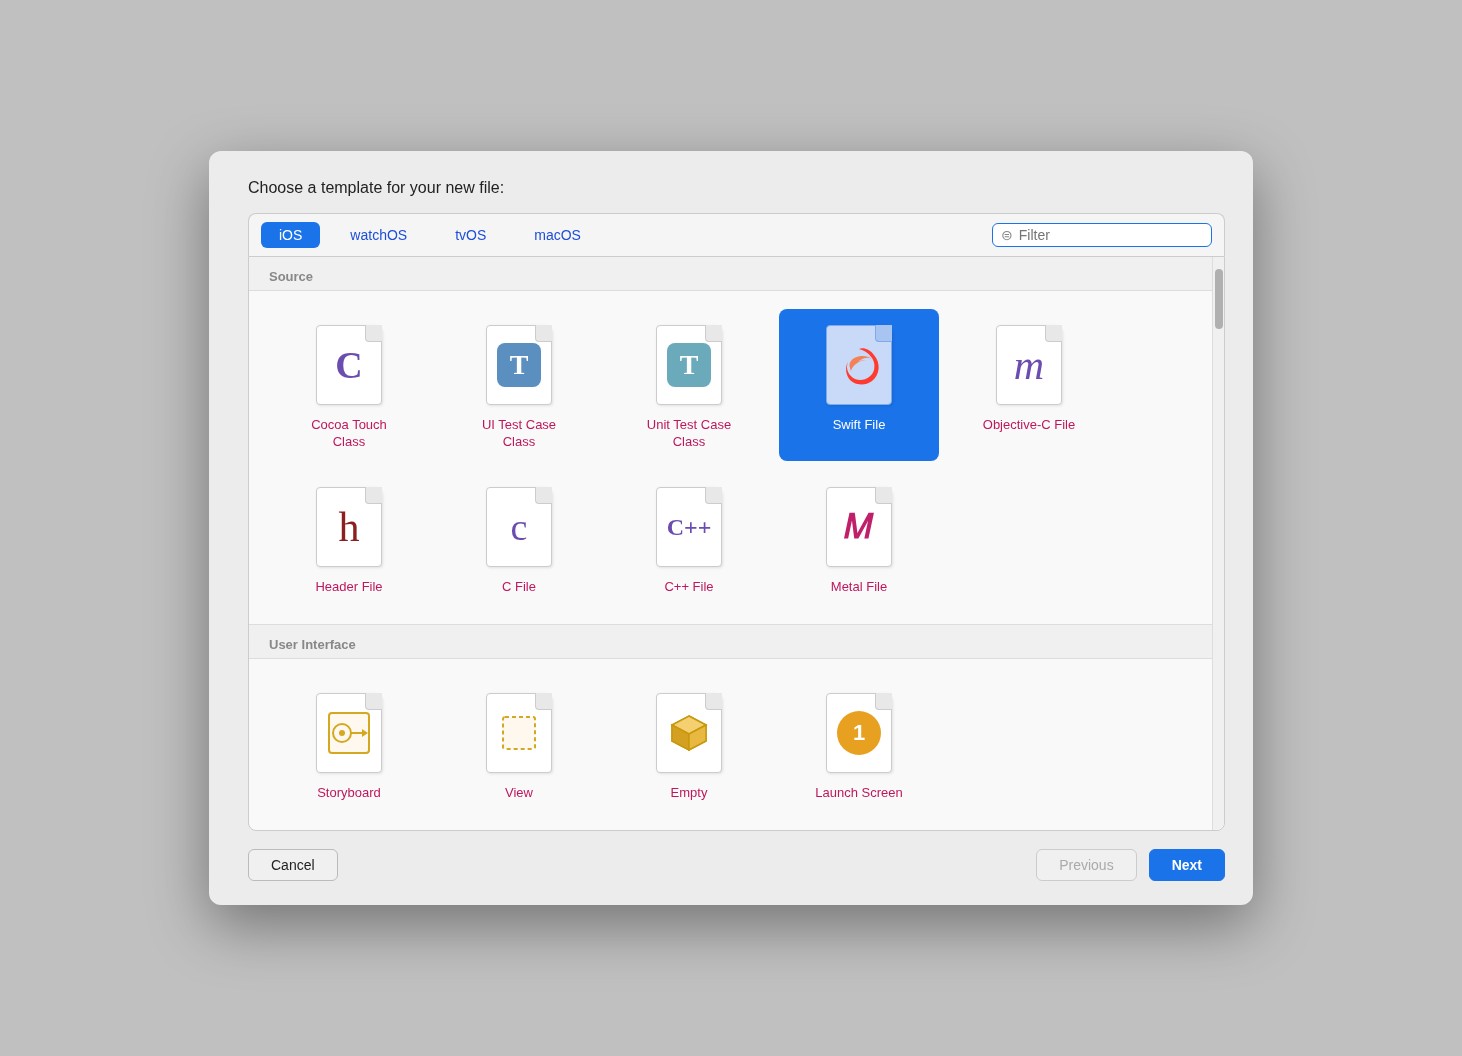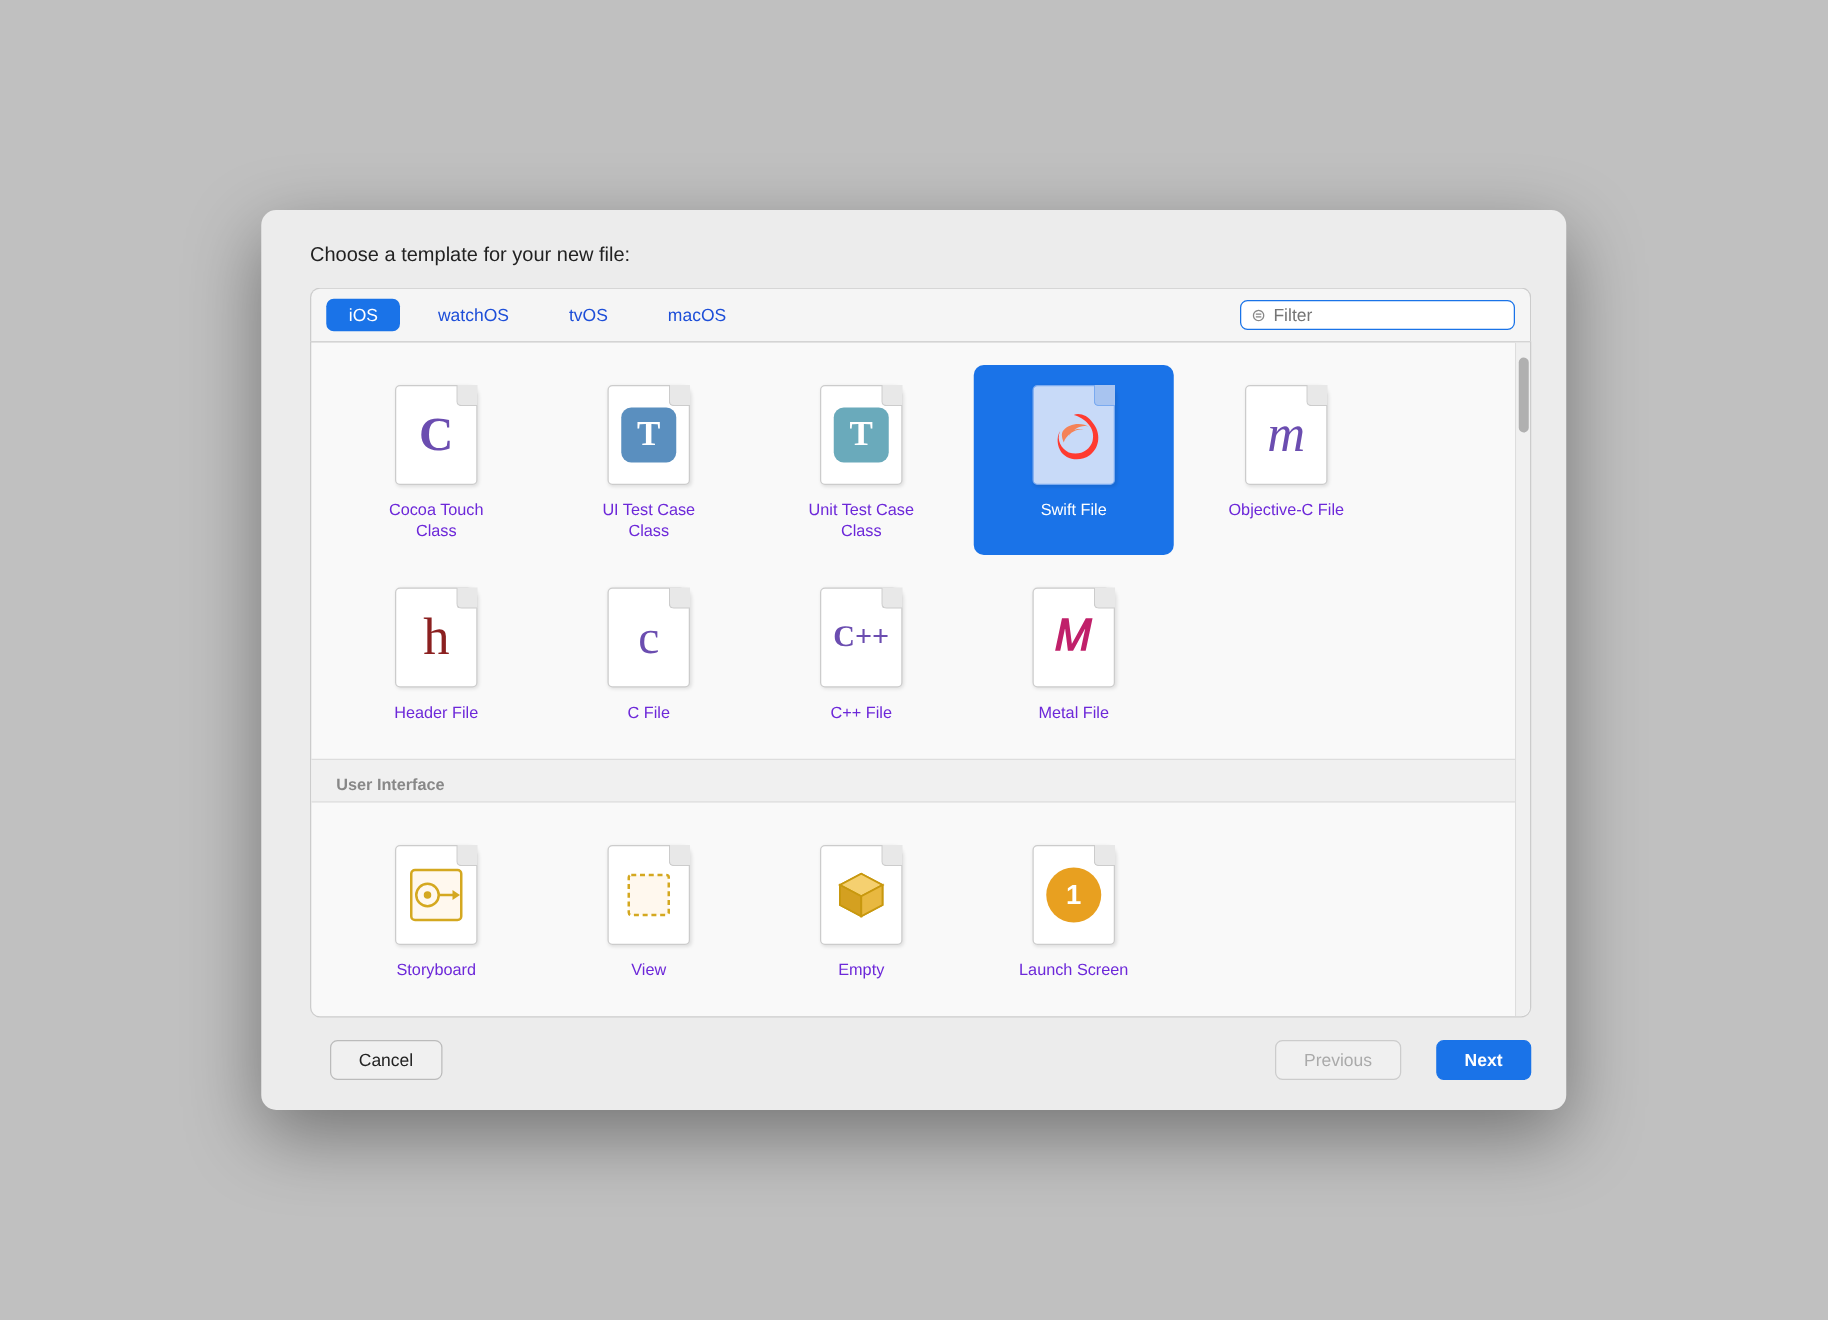--- a/index.html
+++ b/index.html
@@ -112,21 +112,21 @@
       gap: 10px;
     }
     .item.selected {
       background: #1a73e8;
     }
     .item.selected .item-label {
       color: #fff;
     }
     .item-label {
       font-size: 13px;
-      color: #6d28d9;
+      color: #be185d;
       text-align: center;
       line-height: 1.3;
     }
     .file-icon {
       width: 72px;
       height: 84px;
       position: relative;
       display: flex;
       align-items: center;
       justify-content: center;
@@ -276,21 +276,20 @@
     }
     .btn {
       padding: 7px 22px;
       border-radius: 6px;
       font-size: 14px;
       cursor: pointer;
       font-family: inherit;
       border: 1px solid #bbb;
       background: #f0f0f0;
       color: #222;
-      margin-left: 16px;
     }
     .btn-primary {
       background: #1a73e8;
       color: #fff;
       border-color: #1a73e8;
       font-weight: bold;
     }
     .btn-disabled {
       background: #f0f0f0;
       color: #aaa;
@@ -319,20 +318,21 @@
       <button class="tab">macOS</button>
     </div>
     <div class="filter-wrap">
       <span class="filter-icon">⊜</span>
       <input class="filter-input" type="text" placeholder="Filter" style="">
     </div>
   </div>
 
   <div class="content-area">
 
+    <div class="section-header">Source</div>
     <div class="items-grid">
 
       <div class="item">
         <div class="file-icon">
           <div class="paper">
             <span class="icon-c">C</span>
           </div>
         </div>
         <span class="item-label">Cocoa Touch<br>Class</span>
       </div>

